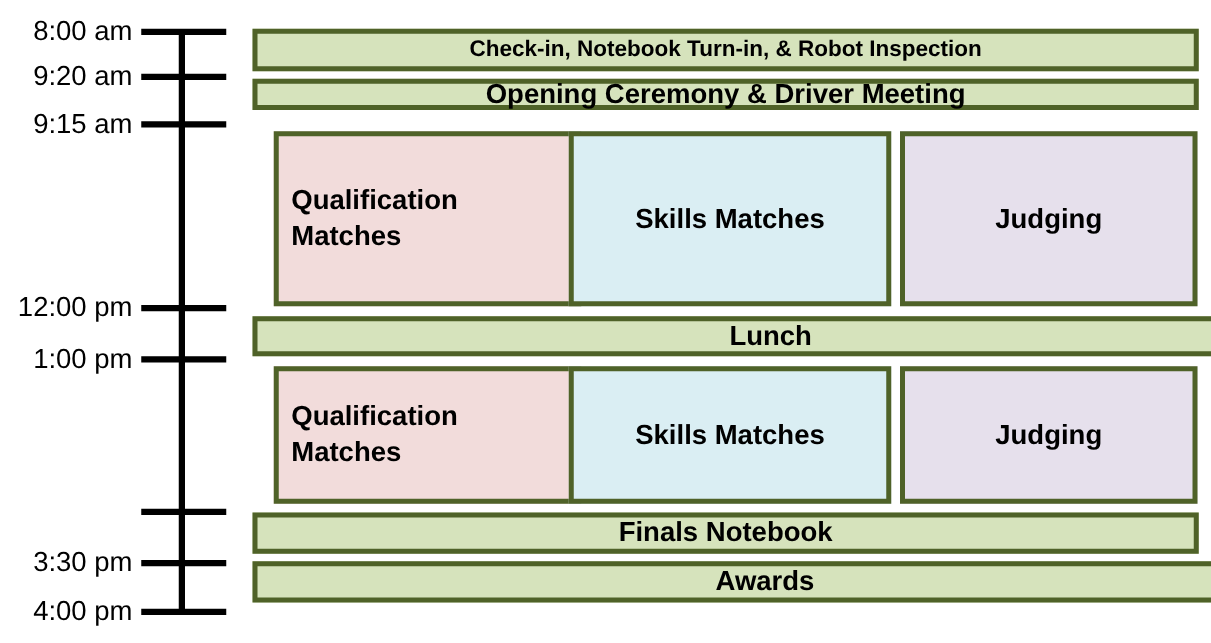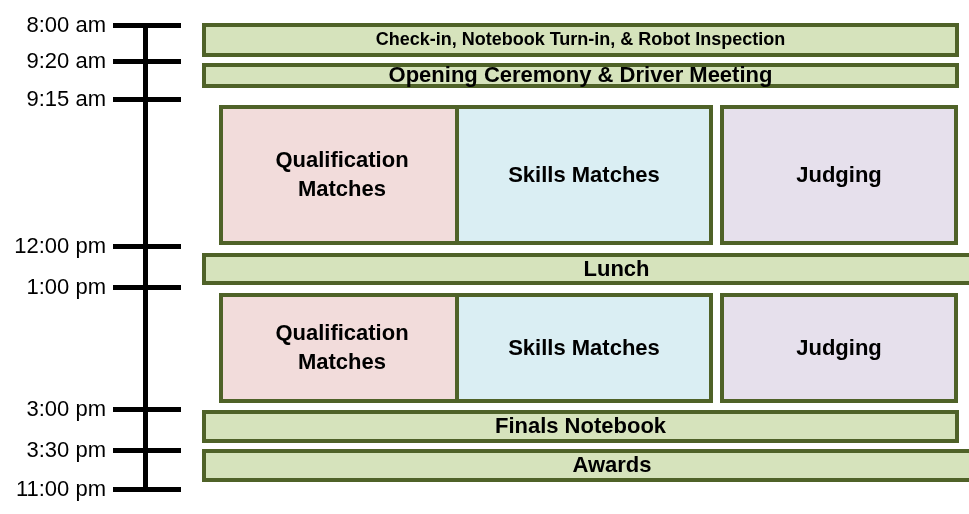--- a/index.html
+++ b/index.html
@@ -43,21 +43,21 @@
     white-space: nowrap;
   }
   
   .box {
     position: absolute;
     box-sizing: border-box;
     border: 4px solid var(--border-olive, #4f6228);
     display: flex;
     align-items: center;
     justify-content: center;
-    text-align: center;
+    text-align: left;
     font-weight: bold;
     font-size: 22px;
     line-height: 1.3;
     padding: 0 10px;
   }
   .green  { background: var(--event-green,  #d6e3bc); }
   .pink   { background: var(--event-pink,   #f2dcdb); margin-left: 17px; }
   .blue   { background: var(--event-blue,   #daeef3); }
   .purple { background: var(--event-purple, #e6e0ec); }
   .small-text { font-size: 18px; }
@@ -76,23 +76,22 @@
   <div class="tick" style="top:285px"></div>
   <div class="tick" style="top:407px"></div>
   <div class="tick" style="top:448px"></div>
   <div class="tick" style="top:487px"></div>
 
   <div class="tlabel" style="top:10px">8:00 am</div>
   <div class="tlabel" style="top:46px">9:20 am</div>
   <div class="tlabel" style="top:84px">9:15 am</div>
   <div class="tlabel" style="top:231px">12:00 pm</div>
   <div class="tlabel" style="top:272px">1:00 pm</div>
-  <div class="tlabel" style="top:394px">3:00 pm</div>
   <div class="tlabel" style="top:435px">3:30 pm</div>
-  <div class="tlabel" style="top:474px">11:00 pm</div>
+  <div class="tlabel" style="top:474px">4:00 pm</div>
 
   <div class="box green small-text" style="left:202px; top:23px; width:757px; height:34px">Check-in, Notebook Turn-in, &amp; Robot Inspection</div>
 
   <div class="box green" style="left:202px; top:63px; width:757px; height:25px">Opening Ceremony &amp; Driver Meeting</div>
 
   <div class="box pink" style="left:202px; top:105px; width:246px; height:140px">Qualification Matches</div>
   <div class="box blue" style="left:455px; top:105px; width:258px; height:140px">Skills Matches</div>
   <div class="box purple" style="left:720px; top:105px; width:238px; height:140px">Judging</div>
 
   <div class="box green" style="left:202px; top:253px; width:829px; height:32px">Lunch</div>

